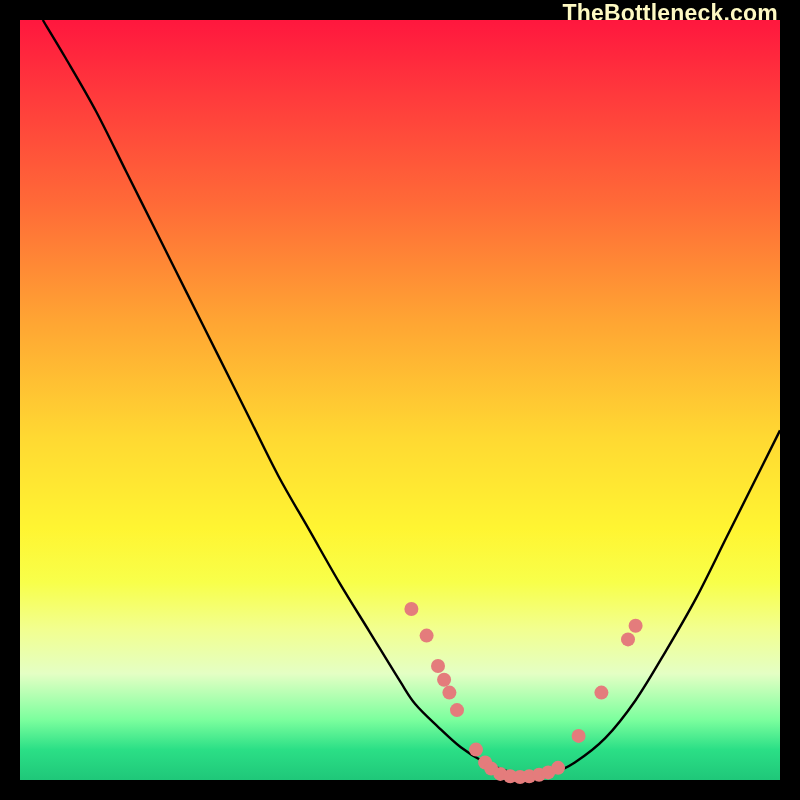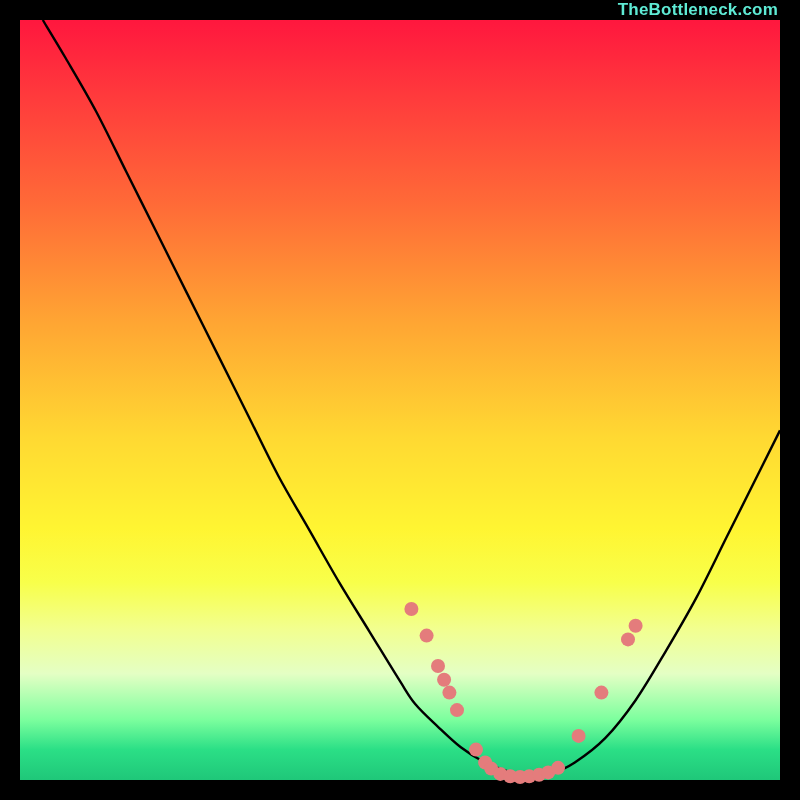--- a/index.html
+++ b/index.html
@@ -36,22 +36,22 @@
       #e4ffc4 86%,
       #7dff9e 92%,
       #2bdf86 96%,
       #1fc779 100%
     );
   }
   .watermark {
     position: absolute;
     top: 0px;
     right: 22px;
-    color: #5eead4;
-    font-size: 17px;
+    color: #fef9c3;
+    font-size: 23px;
     font-weight: 600;
     letter-spacing: 0.2px;
     user-select: none;
     margin-left: 24px;
   }
   svg.curve {
     position: absolute;
     left: 0;
     top: 0;
     width: 760px;

